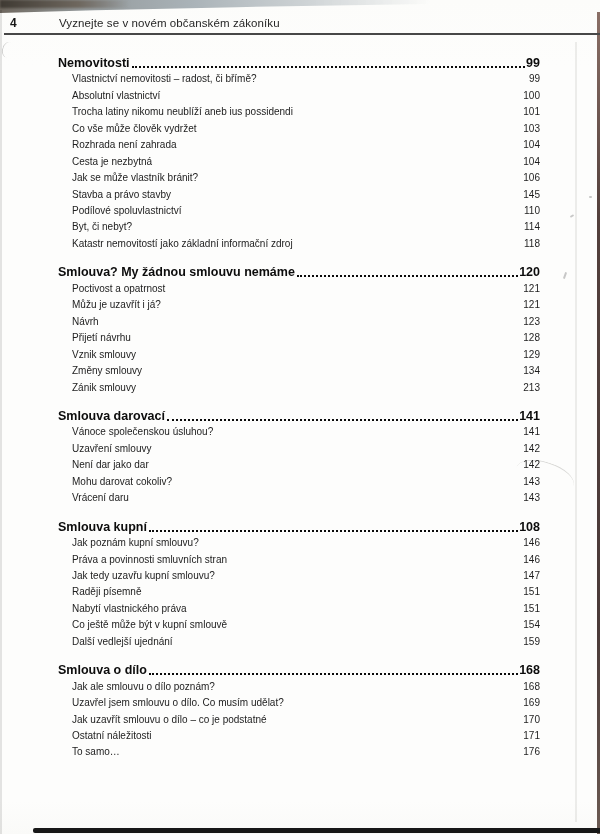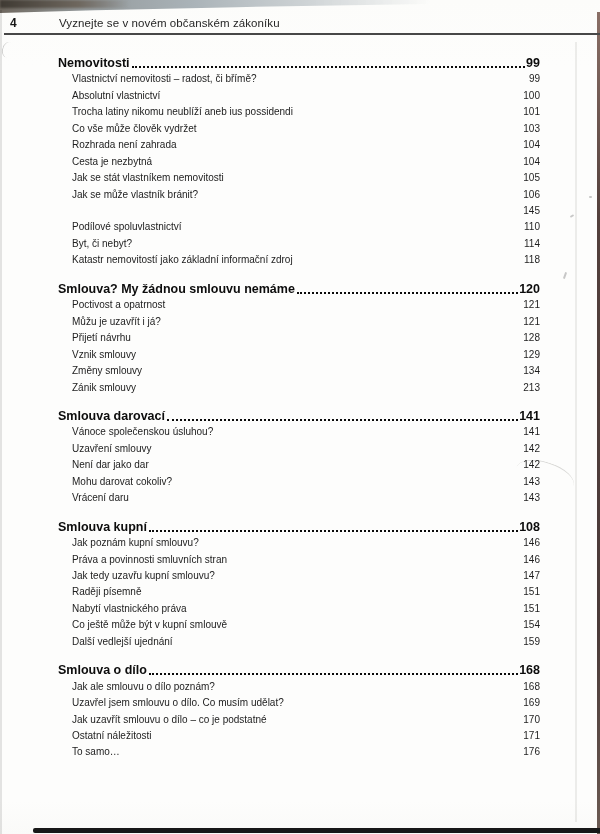--- a/index.html
+++ b/index.html
@@ -103,30 +103,26 @@
           <span class="item-label">Rozhrada není zahrada</span>
           <span class="spacer"></span>
           <span class="item-page">104</span>
         </div>
         <div class="item">
           <span class="item-label">Cesta je nezbytná</span>
           <span class="spacer"></span>
           <span class="item-page">104</span>
         </div>
         <div class="item">
-          <span class="item-label">Jak se stát vlastníkem nemovitosti</span>
-          <span class="spacer"></span>
-          <span class="item-page">105</span>
-        </div>
-        <div class="item">
           <span class="item-label">Jak se může vlastník bránit?</span>
           <span class="spacer"></span>
           <span class="item-page">106</span>
         </div>
         <div class="item">
+          <span class="item-label">Stavba a právo stavby</span>
           <span class="spacer"></span>
           <span class="item-page">145</span>
         </div>
         <div class="item">
           <span class="item-label">Podílové spoluvlastnictví</span>
           <span class="spacer"></span>
           <span class="item-page">110</span>
         </div>
         <div class="item">
           <span class="item-label">Byt, či nebyt?</span>
@@ -149,20 +145,25 @@
           <span class="item-label">Poctivost a opatrnost</span>
           <span class="spacer"></span>
           <span class="item-page">121</span>
         </div>
         <div class="item">
           <span class="item-label">Můžu je uzavřít i já?</span>
           <span class="spacer"></span>
           <span class="item-page">121</span>
         </div>
         <div class="item">
+          <span class="item-label">Návrh</span>
+          <span class="spacer"></span>
+          <span class="item-page">123</span>
+        </div>
+        <div class="item">
           <span class="item-label">Přijetí návrhu</span>
           <span class="spacer"></span>
           <span class="item-page">128</span>
         </div>
         <div class="item">
           <span class="item-label">Vznik smlouvy</span>
           <span class="spacer"></span>
           <span class="item-page">129</span>
         </div>
         <div class="item">

